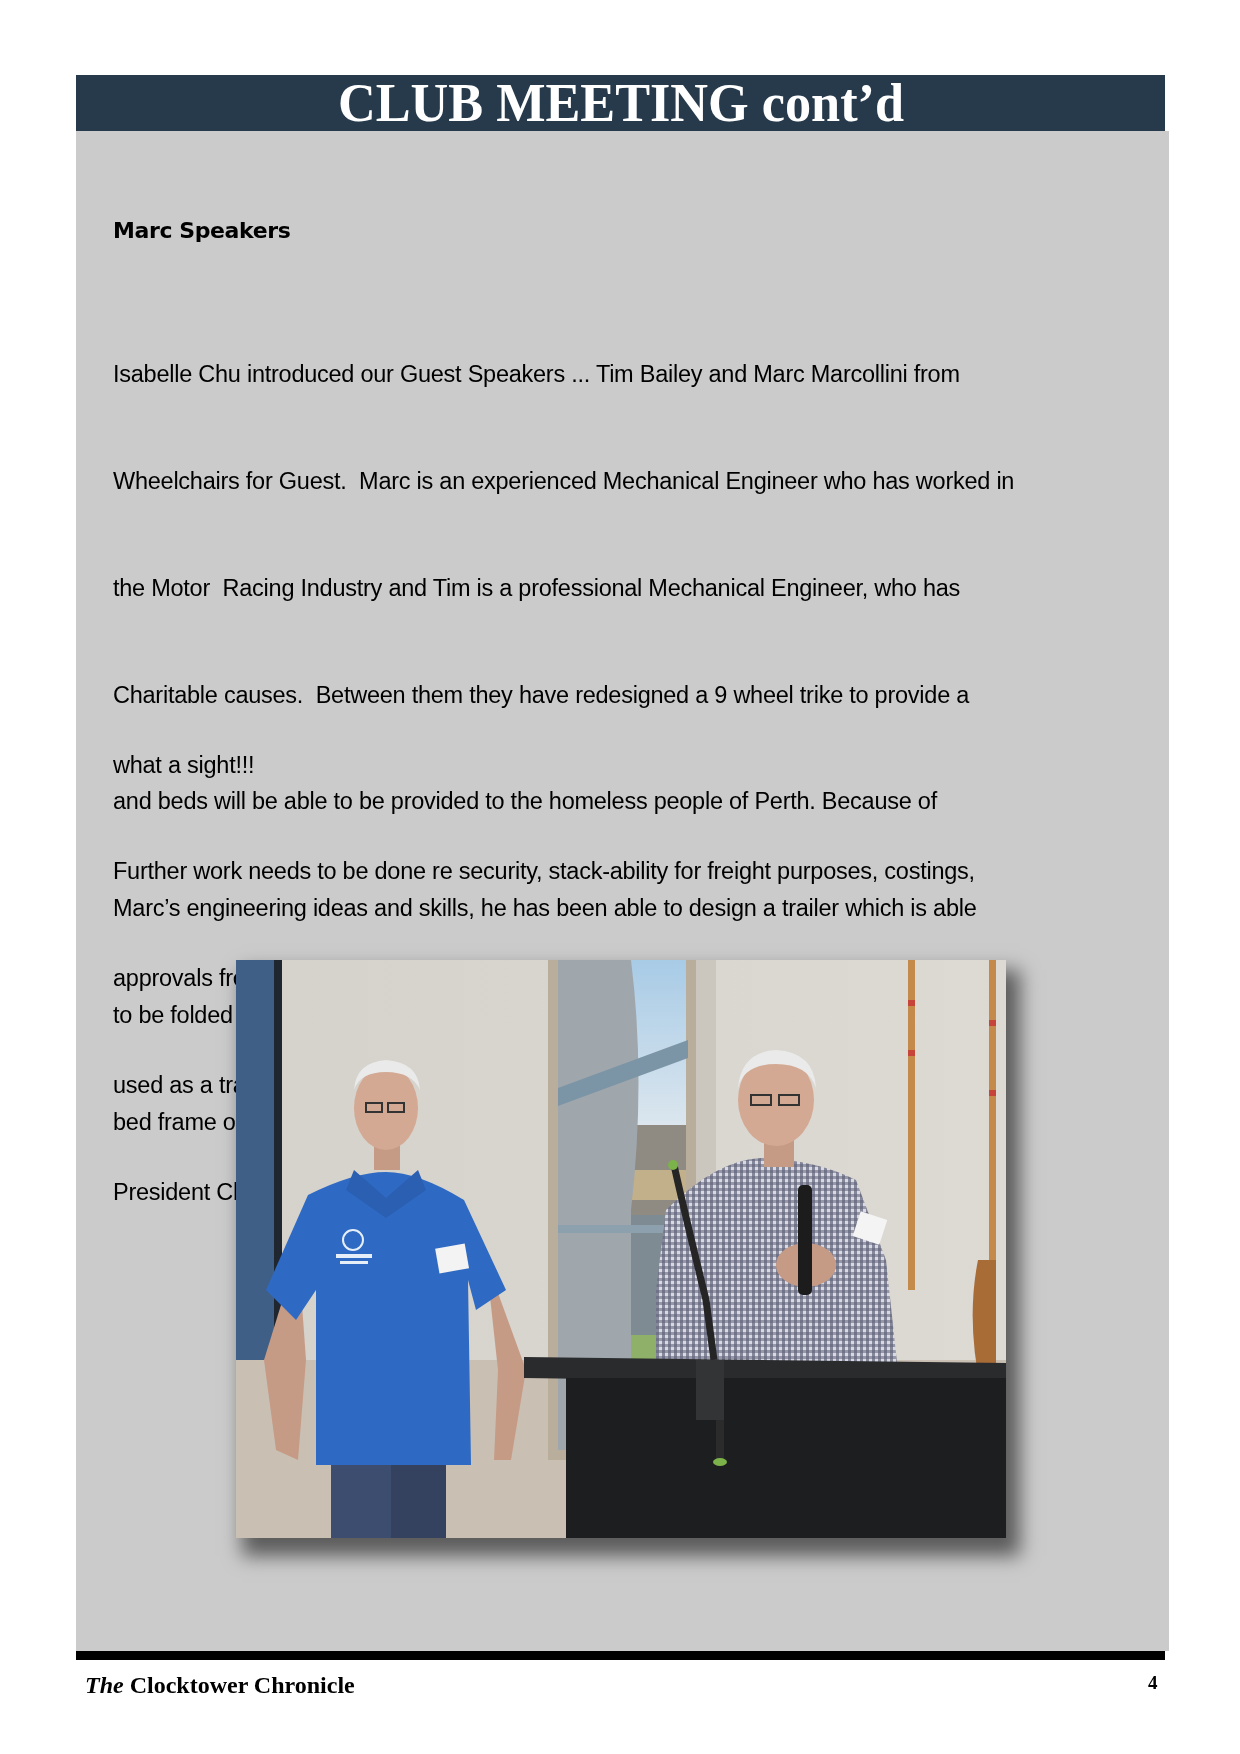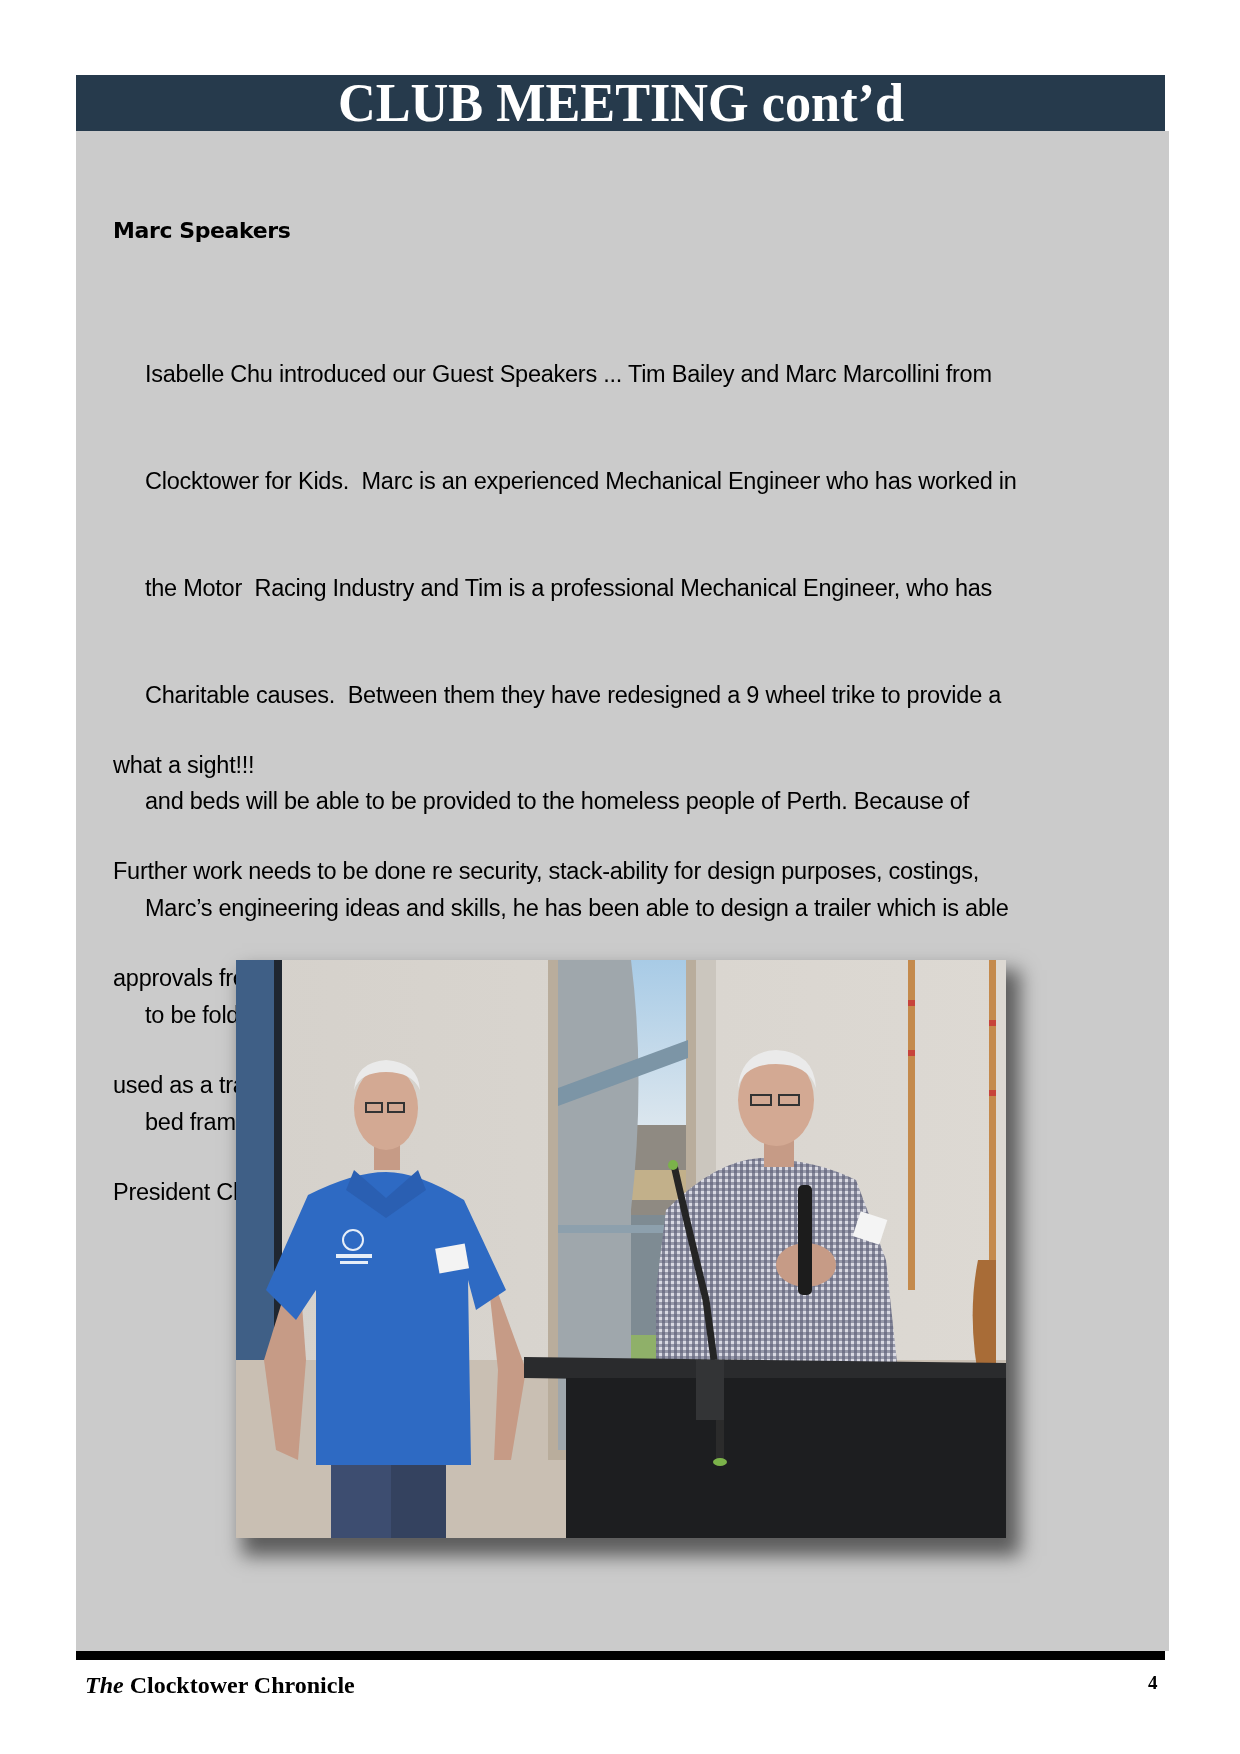--- a/index.html
+++ b/index.html
@@ -24,21 +24,21 @@
     font-family: "DejaVu Sans", "Liberation Sans", sans-serif; font-weight: bold;
     font-size: 22px; color: #000; letter-spacing: -0.4px;
   }
 
   .body-text {
     position: absolute; left: 113px;
     font-family: "Liberation Sans", "DejaVu Sans", sans-serif; font-size: 23.5px;
     line-height: 35.6px; color: #000; white-space: pre; letter-spacing: -0.25px;
   }
   .body-text .line { display: block; }
-  #p1 { top: 286px; margin-left: 32px; }
+  #p1 { top: 286px; }
   #p2 { top: 677px; }
   #p3 { top: 783px; }
 
   .photo-shadow {
     position: absolute; left: 236px; top: 960px; width: 770px; height: 578px;
     box-shadow: 10px 14px 18px 4px rgba(0,0,0,0.55);
   }
   .photo {
     position: absolute; left: 236px; top: 960px; width: 770px; height: 578px;
     overflow: hidden; background: #cfcac3;
@@ -66,35 +66,35 @@
 <div class="title-bar">
   <span>CLUB MEETING cont’d</span>
 </div>
 
 <div class="panel"></div>
 
 <div class="heading">Marc Speakers</div>
 
 <div class="body-text" id="p1">
   <span class="line">Isabelle Chu introduced our Guest Speakers ... Tim Bailey and Marc Marcollini from</span>
-  <span class="line">Clocktower for Kids.  Marc is an experienced Mechanical Engineer who has worked in</span>
+  <span class="line">Wheelchairs for Guest.  Marc is an experienced Mechanical Engineer who has worked in</span>
   <span class="line">the Motor  Racing Industry and Tim is a professional Mechanical Engineer, who has</span>
   <span class="line">Charitable causes.  Between them they have redesigned a 9 wheel trike to provide a</span>
   <span class="line">and beds will be able to be provided to the homeless people of Perth. Because of</span>
   <span class="line">Marc’s engineering ideas and skills, he has been able to design a trailer which is able</span>
   <span class="line">to be folded out to form a flat base on which a swag can be fitted, thus providing a</span>
   <span class="line">bed frame onto which people can sleep.</span>
 </div>
 
 <div class="body-text" id="p2">
   <span class="line">what a sight!!!</span>
 </div>
 
 <div class="body-text" id="p3">
-  <span class="line">Further work needs to be done re security, stack-ability for design purposes, costings,</span>
+  <span class="line">Further work needs to be done re security, stack-ability for freight purposes, costings,</span>
   <span class="line">approvals from Councils, but what a magnificent start ... hopefully, this trike can be</span>
   <span class="line">used as a transition to some form of housing for our homeless people.</span>
   <span class="line">President Chris gave a vote of thanks on behalf of all members.</span>
 </div>
 
 <div class="photo-shadow"></div>
 <div class="photo" title="Two guest speakers standing at a lectern; one in a blue polo shirt, one in a checked shirt speaking into a microphone">
   <svg width="770" height="578" viewBox="0 0 770 578">
     <defs>
       <linearGradient id="wallG" x1="0" x2="1" y1="0" y2="0">

